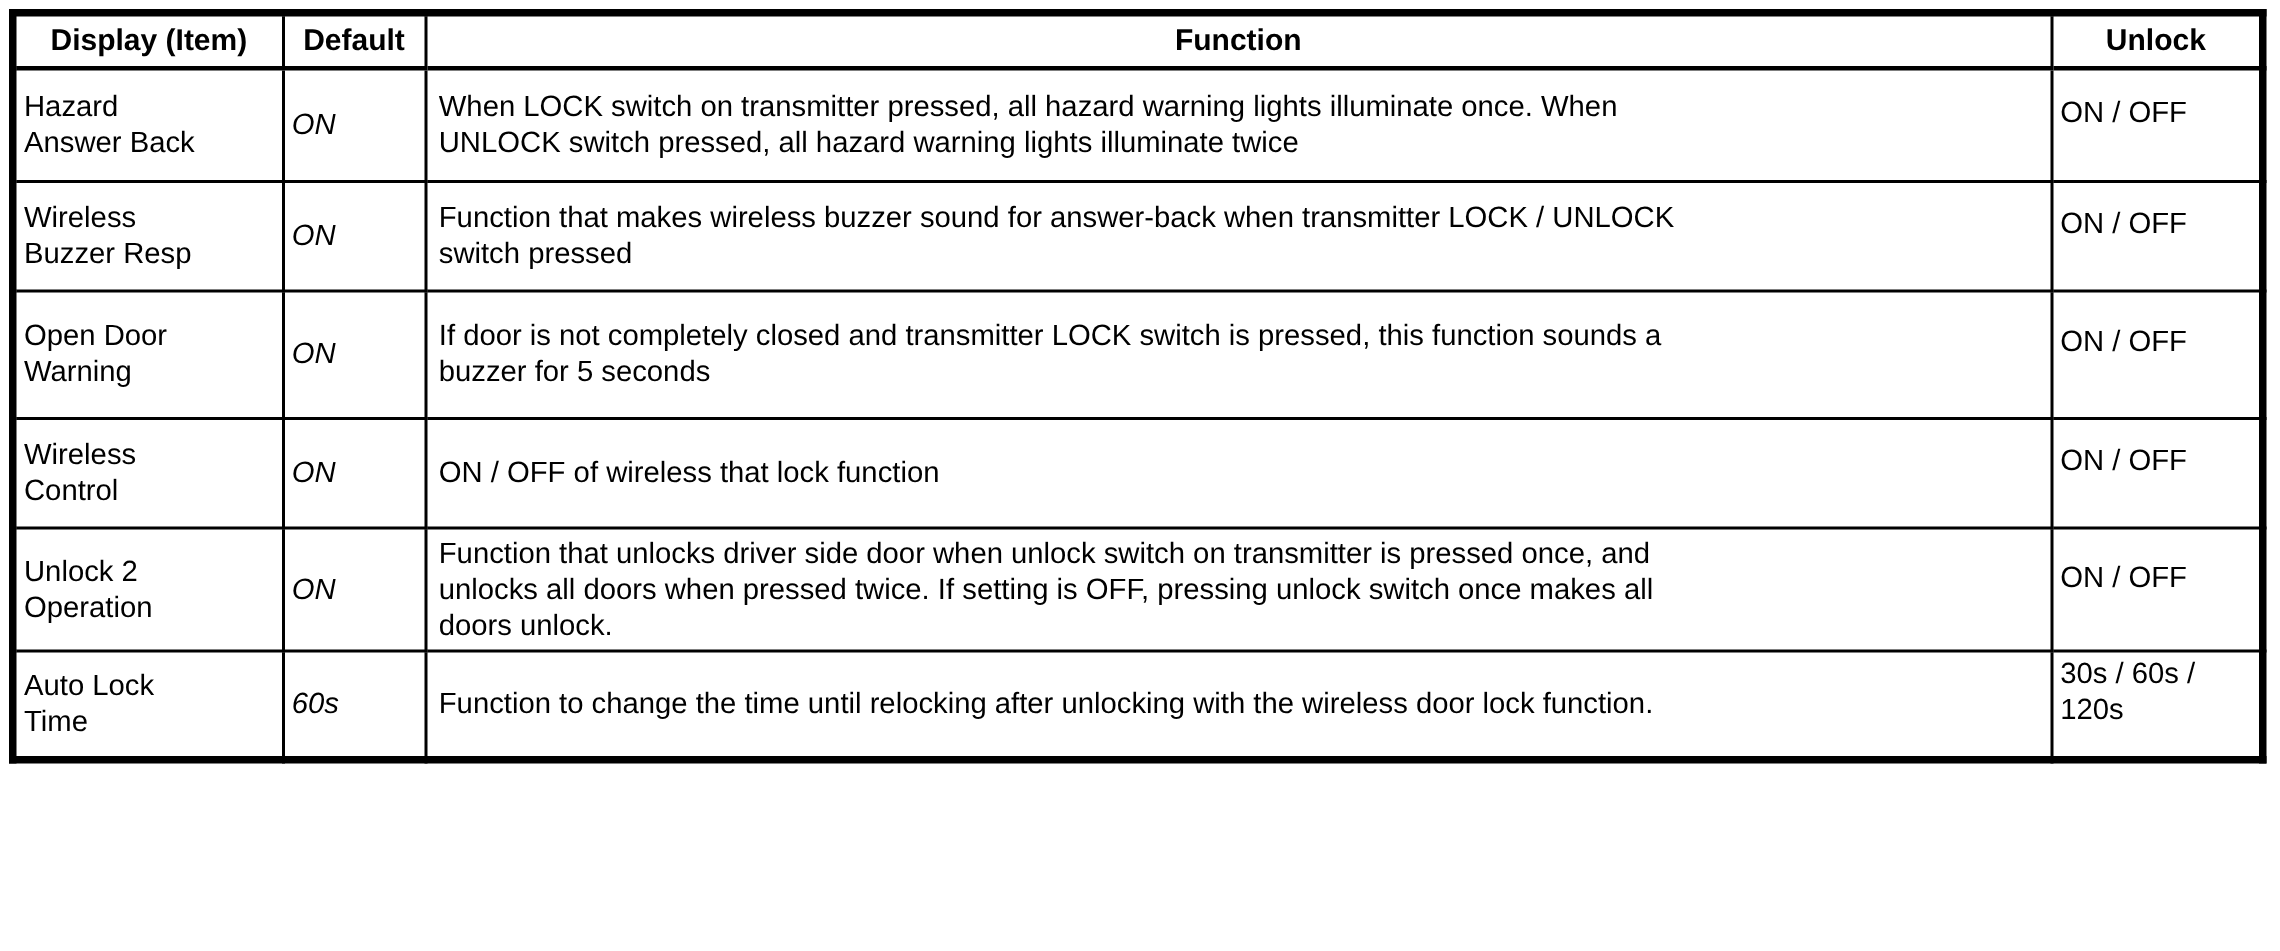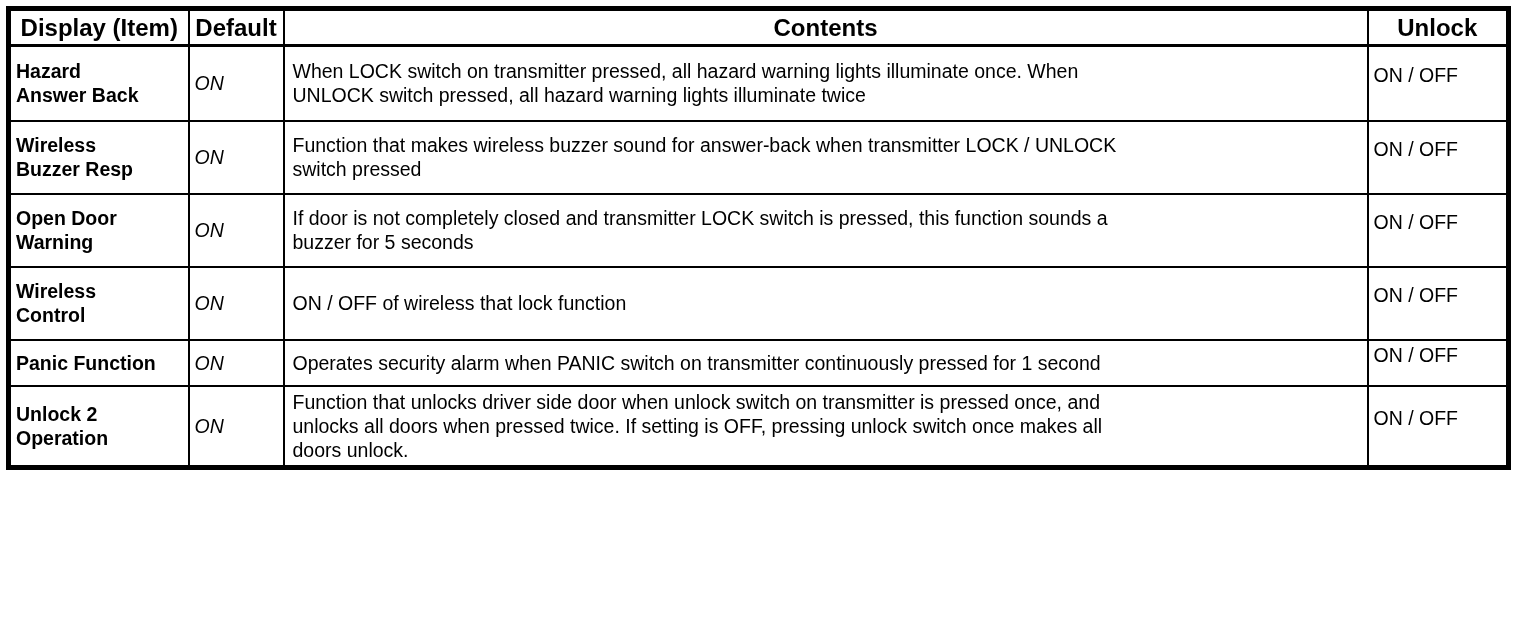--- a/index.html
+++ b/index.html
@@ -23,97 +23,99 @@
   }
   table.settings th,
   table.settings td {
     border: 2px solid #000000;
     vertical-align: middle;
     overflow: hidden;
   }
   table.settings thead th {
     border-bottom: 3px solid #000000;
     font-weight: bold;
-    font-size: 24px;
+    font-size: 20px;
     text-align: center;
     height: 37px;
     padding: 2px 4px;
     white-space: nowrap;
   }
   table.settings td {
     font-size: 19.5px;
     line-height: 24px;
     white-space: pre-line;
   }
-  td.c-item    { padding: 2px 2px 2px 5px; font-weight: bold; }
+  td.c-item    { padding: 2px 2px 2px 5px; }
   td.c-default { padding: 2px 2px 2px 5px; font-style: italic; }
   td.c-contents{ padding: 2px 10px 2px 8px; }
   td.c-setting { padding: 2px 2px 18px 5px; }
 </style>
 </head>
 <body>
 
 <div class="page">
   <table class="settings">
     <colgroup>
       <col style="width:180px">
       <col style="width:95px">
       <col style="width:1084px">
       <col style="width:141px">
     </colgroup>
     <thead>
       <tr>
         <th>Display (Item)</th>
         <th>Default</th>
-        <th>Contents</th>
+        <th>Function</th>
         <th>Unlock</th>
       </tr>
     </thead>
     <tbody>
       <tr style="height:75px">
         <td class="c-item">Hazard
 Answer Back</td>
         <td class="c-default">ON</td>
         <td class="c-contents">When LOCK switch on transmitter pressed, all hazard warning lights illuminate once. When
 UNLOCK switch pressed, all hazard warning lights illuminate twice</td>
         <td class="c-setting">ON / OFF</td>
       </tr>
       <tr style="height:73px">
         <td class="c-item">Wireless
 Buzzer Resp</td>
         <td class="c-default">ON</td>
         <td class="c-contents">Function that makes wireless buzzer sound for answer-back when transmitter LOCK / UNLOCK
 switch pressed</td>
         <td class="c-setting">ON / OFF</td>
       </tr>
-      <tr style="height:73px">
+      <tr style="height:85px">
         <td class="c-item">Open Door
 Warning</td>
         <td class="c-default">ON</td>
         <td class="c-contents">If door is not completely closed and transmitter LOCK switch is pressed, this function sounds a
 buzzer for 5 seconds</td>
         <td class="c-setting">ON / OFF</td>
       </tr>
       <tr style="height:73px">
         <td class="c-item">Wireless
 Control</td>
         <td class="c-default">ON</td>
         <td class="c-contents">ON / OFF of wireless that lock function</td>
         <td class="c-setting">ON / OFF</td>
       </tr>
-      <tr style="height:42px">
-        <td class="c-item">Panic Function</td>
-        <td class="c-default">ON</td>
-        <td class="c-contents">Operates security alarm when PANIC switch on transmitter continuously pressed for 1 second</td>
-        <td class="c-setting">ON / OFF</td>
-      </tr>
       <tr style="height:82px">
         <td class="c-item">Unlock 2
 Operation</td>
         <td class="c-default">ON</td>
         <td class="c-contents">Function that unlocks driver side door when unlock switch on transmitter is pressed once, and
 unlocks all doors when pressed twice. If setting is OFF, pressing unlock switch once makes all
 doors unlock.</td>
         <td class="c-setting">ON / OFF</td>
       </tr>
+      <tr style="height:73px">
+        <td class="c-item">Auto Lock
+Time</td>
+        <td class="c-default">60s</td>
+        <td class="c-contents">Function to change the time until relocking after unlocking with the wireless door lock function.</td>
+        <td class="c-setting">30s / 60s /
+120s</td>
+      </tr>
     </tbody>
   </table>
 </div>
 
 </body></html>

